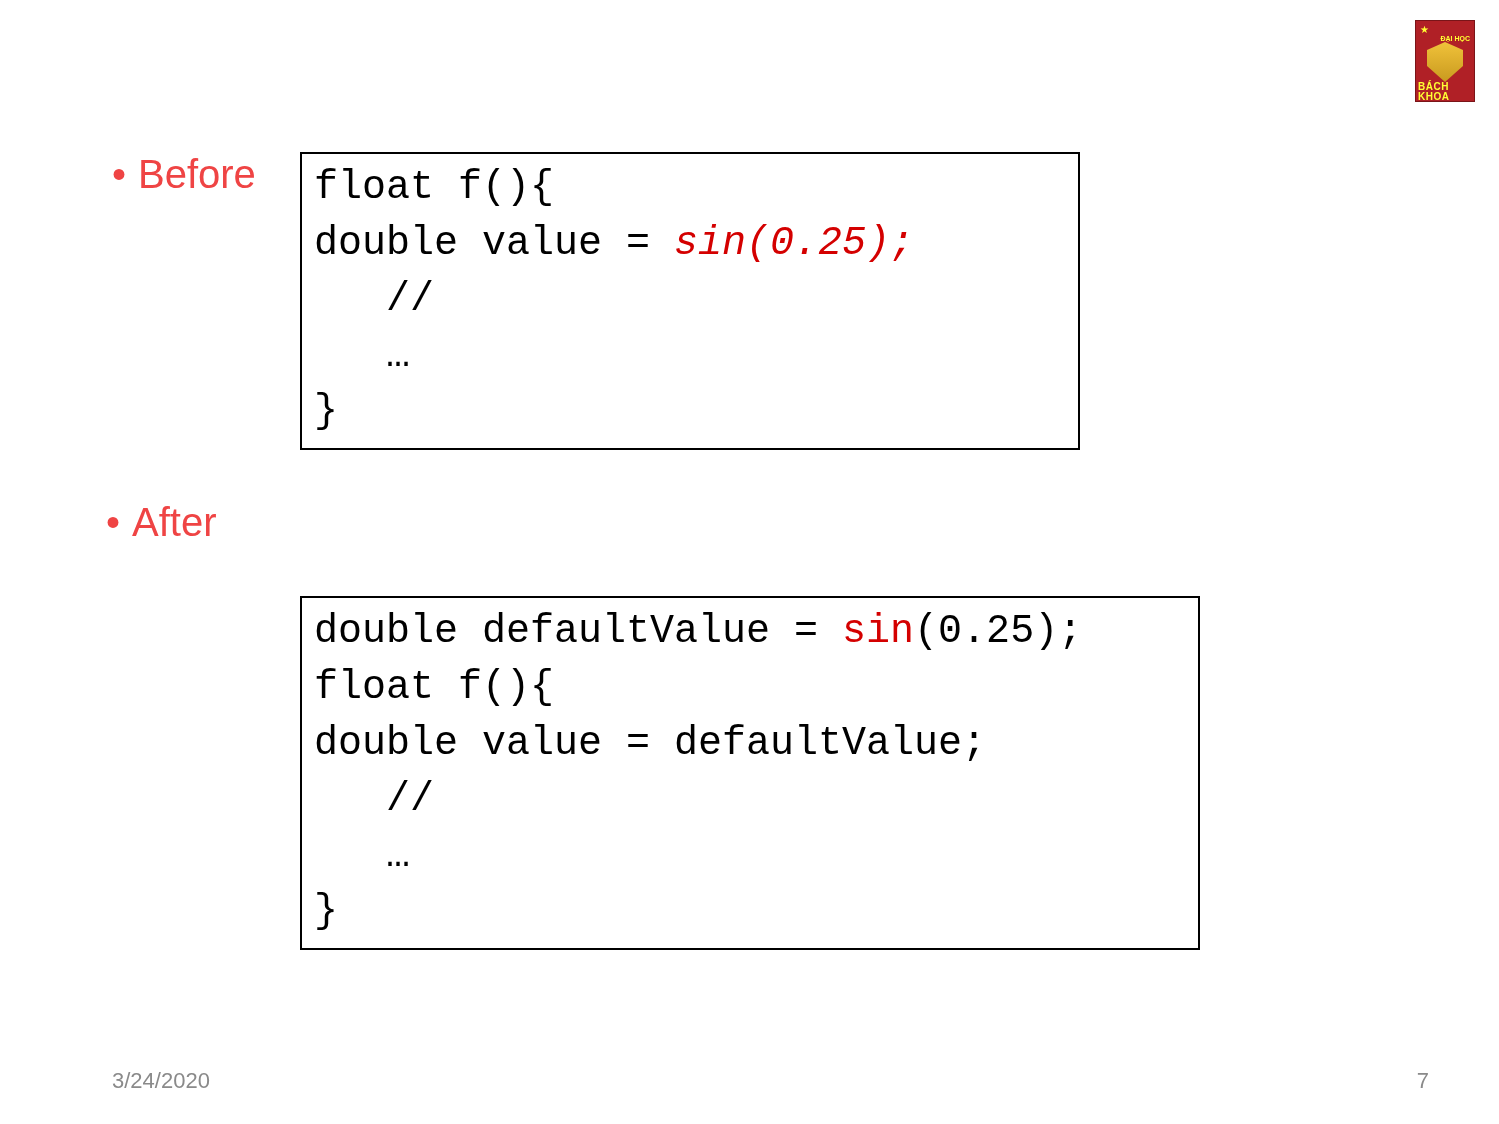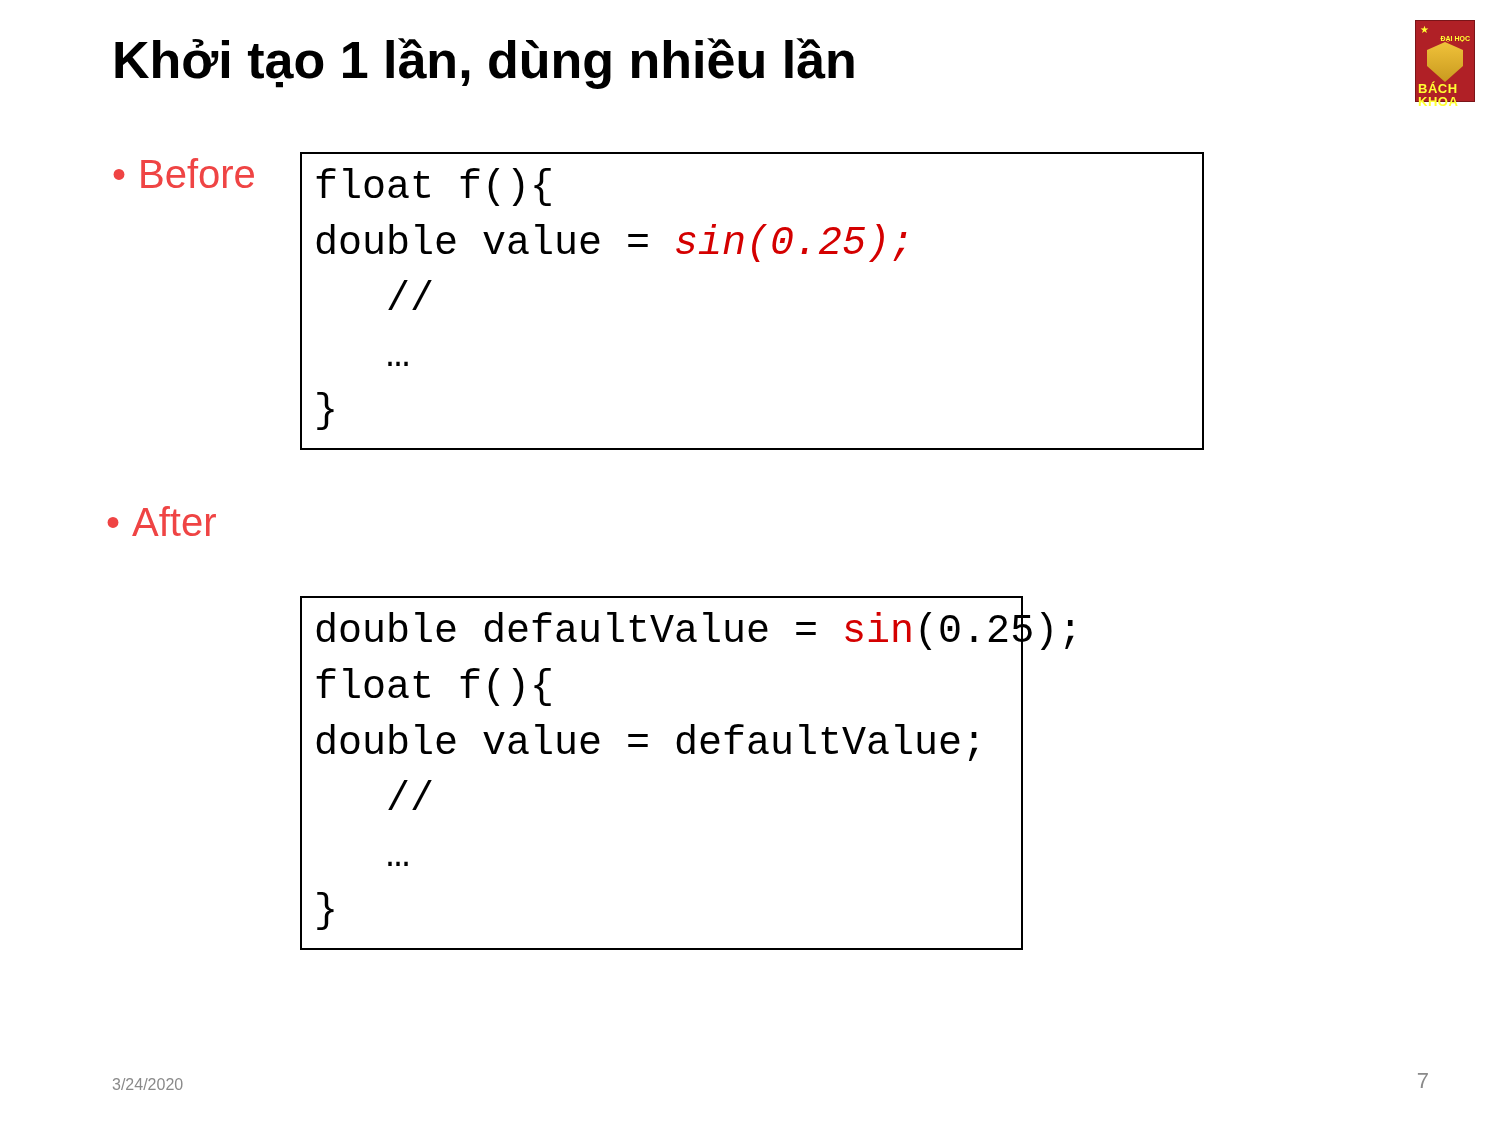--- a/index.html
+++ b/index.html
@@ -64,21 +64,21 @@
     justify-content: center;
   }
   .logo .shield {
     width: 40px;
     height: 40px;
     background: linear-gradient(#f0c23a, #c99a1f);
     clip-path: polygon(50% 0%, 95% 20%, 95% 60%, 50% 100%, 5% 60%, 5% 20%);
   }
   .logo .bk {
     color: #ffff33;
-    font-size: 13px;
+    font-size: 10px;
     font-weight: bold;
     letter-spacing: 0.5px;
     line-height: 1;
   }
 
   .bullet {
     position: absolute;
     font-size: 40px;
     color: #ef4444;
   }
@@ -94,51 +94,50 @@
     font-family: "Courier New", Courier, monospace;
     font-size: 40px;
     line-height: 1.4;
     padding: 6px 12px 8px 12px;
     box-sizing: border-box;
     white-space: pre;
   }
   .codebox-before {
     top: 152px;
     left: 300px;
-    width: 904px;
+    width: 780px;
   }
   .codebox-after {
     top: 596px;
     left: 300px;
-    width: 723px;
+    width: 900px;
   }
   .red { color: #d40000; }
   .red-italic { color: #d40000; font-style: italic; }
 
   .footer-date {
     position: absolute;
     bottom: 30px;
     left: 112px;
-    font-size: 16px;
+    font-size: 22px;
     color: #8a8a8a;
   }
   .footer-page {
     position: absolute;
     bottom: 30px;
     right: 70px;
     font-size: 22px;
     color: #8a8a8a;
   }
 </style>
 </head>
 <body>
 
 <div class="slide">
 
-  <div class="title">Khởi tạo 1 lần, dùng nhiều lần</div>
 
   <div class="logo">
     <span class="star">★</span>
     <span class="dh">ĐẠI HỌC</span>
     <div class="emblem">
       <div class="shield"></div>
     </div>
     <span class="bk">BÁCH KHOA</span>
   </div>
 

